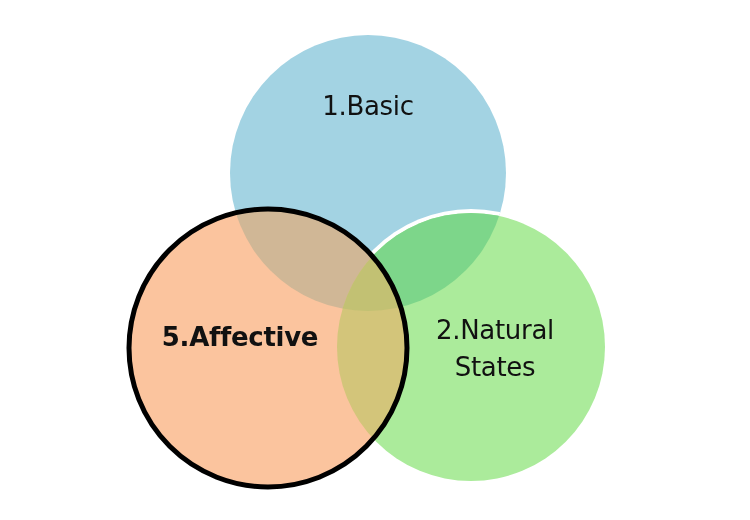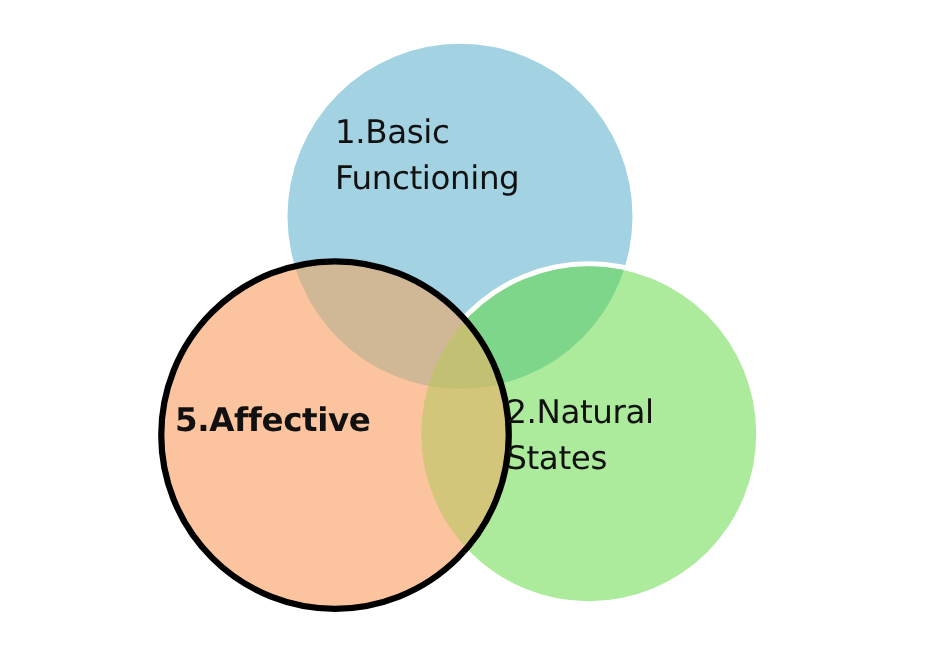--- a/index.html
+++ b/index.html
@@ -1,19 +1,20 @@
 <!DOCTYPE html>
 <html><head>
 <meta charset="utf-8">
 <style>
   html, body { margin: 0; padding: 0; background: #ffffff; }
   body { width: 750px; height: 520px; position: relative; overflow: hidden; }
   #venn { position: absolute; left: 0; top: 0; width: 750px; height: 520px; }
   .label {
     position: absolute;
+    text-align: center;
     color: #111111;
     font-family: "DejaVu Sans", sans-serif;
     font-size: 26px;
     line-height: 37px;
     letter-spacing: -0.3px;
   }
   .label span { display: block; white-space: nowrap; }
   #label-1 { left: 268px; top: 88px; width: 200px; }
   #label-2 { left: 405px; top: 312px; width: 180px; }
   #label-3 { left: 140px; top: 316px; width: 200px; font-weight: bold; line-height: 42px; }
@@ -57,21 +58,20 @@
     <g clip-path="url(#clip-green)">
       <circle cx="368" cy="173" r="138" fill="#c2c173"></circle>
     </g>
   </g>
 
   <circle cx="268" cy="348" r="139" fill="none" stroke="#000000" stroke-width="5"></circle>
 </svg>
 
 <div class="label" id="label-1">
   <span>1.Basic</span>
-  <span>Functioning</span>
 </div>
 
 <div class="label" id="label-2">
   <span>2.Natural</span>
   <span>States</span>
 </div>
 
 <div class="label" id="label-3">
   <span>5.Affective</span>
 </div>

